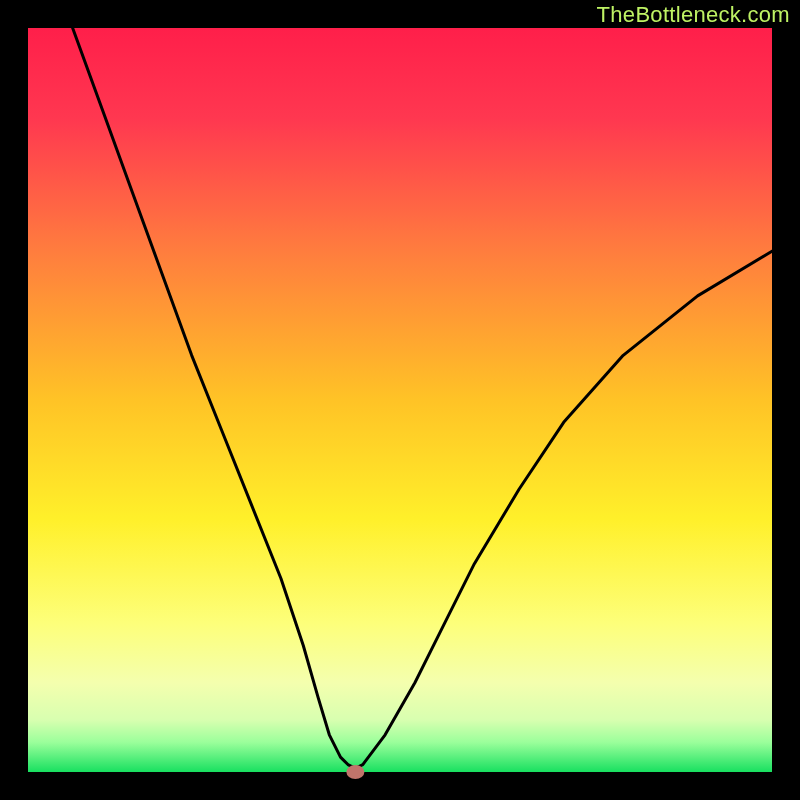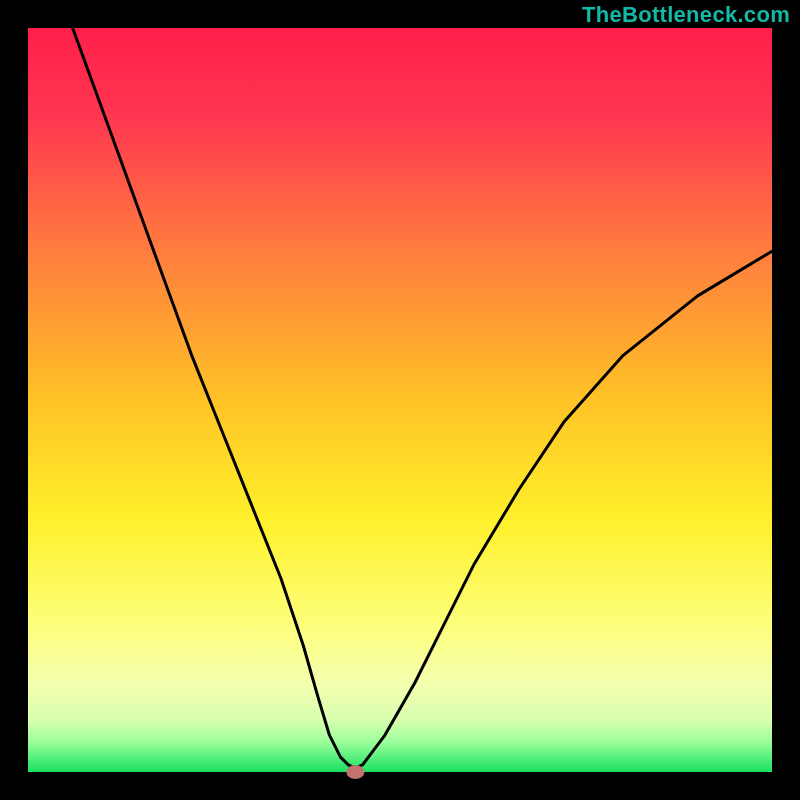--- a/index.html
+++ b/index.html
@@ -14,22 +14,22 @@
     position: relative;
     width: 800px;
     height: 800px;
   }
   .watermark {
     position: absolute;
     top: 2px;
     right: 10px;
     font-family: Arial, Helvetica, sans-serif;
     font-size: 22px;
-    font-weight: 700;
-    color: #14b8a6;
+    font-weight: 400;
+    color: #bef264;
     letter-spacing: 0.3px;
     z-index: 5;
     user-select: none;
   }
   svg {
     position: absolute;
     top: 0;
     left: 0;
   }
 </style>

